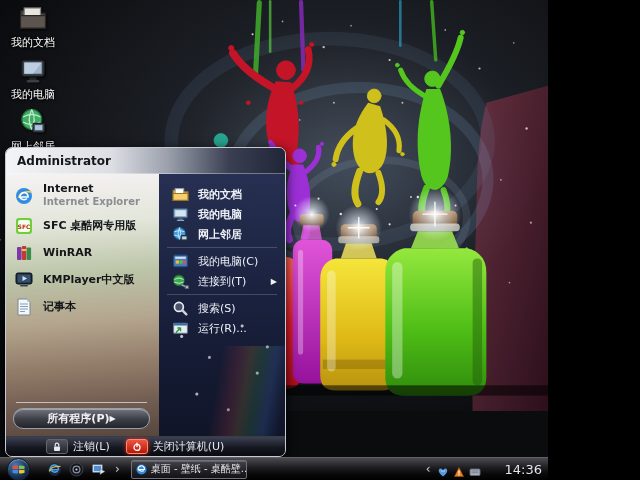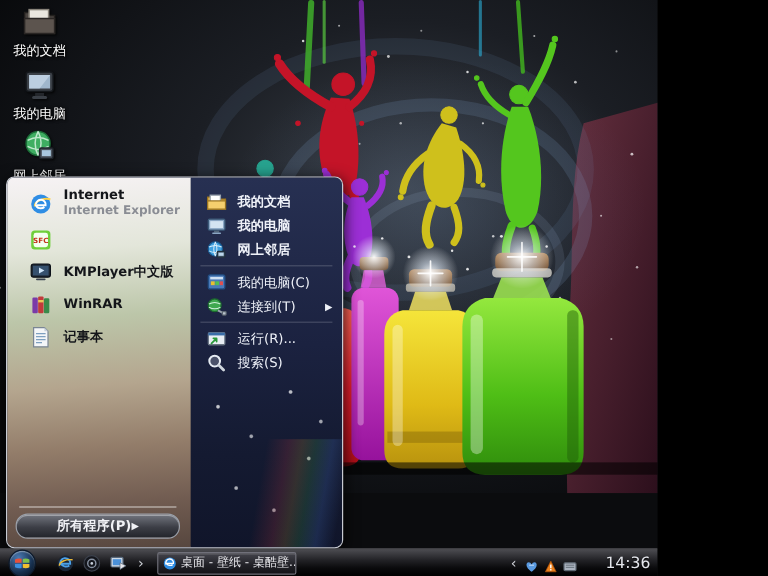--- a/index.html
+++ b/index.html
@@ -31,21 +31,21 @@
        radial-gradient(circle 1.2px at 18% 62%, rgba(255,255,255,.75) 0 1px, transparent 2px),
        radial-gradient(circle 1px  at 40% 70%, rgba(255,255,255,.6) 0 1px, transparent 2px),
        radial-gradient(circle 1.4px at 66% 58%, rgba(255,255,255,.7) 0 1px, transparent 2px),
        radial-gradient(circle 1px  at 78% 76%, rgba(255,255,255,.6) 0 1px, transparent 2px),
        radial-gradient(circle 1.3px at 30% 84%, rgba(255,255,255,.65) 0 1px, transparent 2px),
        radial-gradient(circle 1px  at 55% 90%, rgba(255,255,255,.55) 0 1px, transparent 2px),
        radial-gradient(circle 1.1px at 86% 66%, rgba(255,255,255,.6) 0 1px, transparent 2px);}
   .sm-right::after{content:"";position:absolute;left:0;right:0;bottom:0;height:90px;pointer-events:none;
      background:linear-gradient(100deg, transparent 45%, rgba(255,70,70,.14) 58%, rgba(255,190,50,.14) 66%,
                 rgba(90,220,90,.14) 74%, rgba(90,150,255,.16) 84%, transparent 95%);}
-  .sml{display:flex;align-items:center;gap:8px;height:27px;flex:none;padding-left:17px;
+  .sml{display:flex;align-items:center;gap:8px;height:27px;flex:none;padding-left:7px;
        font-size:11px;font-weight:bold;color:#14161a;cursor:default;}
   .sml.first{height:33px;}
   .sml .t2{display:flex;flex-direction:column;line-height:1.15;}
   .sml .t2 i{font-style:normal;font-weight:bold;font-size:10px;color:#8a8d94;}
   .ic{width:22px;height:22px;flex:none;display:flex;align-items:center;justify-content:center;}
   .ic svg{width:20px;height:20px;}
   .ic.s16 svg{width:17px;height:17px;}
   .sm-spacer{flex:1;}
   .sm-left-div{flex:none;height:1px;margin:0 12px 0 10px;background:rgba(255,255,255,.6);}
   .all-programs{flex:none;height:19px;margin:5px 9px 7px 7px;border-radius:10px;border:1px solid #9aa0aa;
@@ -304,20 +304,23 @@
           <circle cx="11" cy="10" r="8" fill="#3fae62" stroke="#1c6b38"></circle>
           <path d="M4,8 Q11,4 18,8 M4,12 Q11,16 18,12 M11,2 Q7,10 11,18 M11,2 Q15,10 11,18" stroke="#bfe8cd" fill="none" stroke-width="1"></path>
           <rect x="12" y="13" width="9" height="7" rx="1" fill="#4a525c" stroke="#1d2228"></rect>
           <rect x="13.5" y="14.5" width="6" height="4" fill="#a8c6de"></rect>
         </svg>
       <span>网上邻居</span>
     </div>
   </div>
 
   <div class="start-menu">
+    <div class="sm-header">
+      <span>Administrator</span>
+    </div>
     <div class="sm-body">
 
       <div class="sm-left">
         <div class="sml first">
           <span class="ic">
             <svg viewBox="0 0 20 20">
                 <circle cx="10" cy="10" r="8" fill="#2f8de4"></circle>
                 <path d="M5,12 A10,6 0 0 1 18,6" stroke="#ffd24a" stroke-width="1.6" fill="none"></path>
                 <path d="M6,10 a4,4 0 1 1 8,1 l-8,0 a4,3 0 0 0 7,1.5" stroke="#fff" stroke-width="1.6" fill="none"></path>
               </svg>
@@ -328,46 +331,47 @@
           </span>
         </div>
         <div class="sml">
           <span class="ic">
             <svg viewBox="0 0 20 20">
                 <rect x="2" y="2" width="16" height="16" rx="3" fill="#6fcf3a"></rect>
                 <rect x="4" y="4" width="12" height="12" rx="2" fill="#f4fff0"></rect>
                 <text x="10" y="12.5" text-anchor="middle" font-size="6" font-weight="bold" fill="#c33018">SFC</text>
               </svg>
           </span>
+          <b>SFC 桌酷网专用版</b>
+        </div>
+        <div class="sml">
+          <span class="ic">
+            <svg viewBox="0 0 20 20">
+                <rect x="3" y="4" width="4.5" height="13" rx="1" fill="#7a3aa8"></rect>
+                <rect x="7.8" y="3" width="4.5" height="14" rx="1" fill="#c23a3a"></rect>
+                <rect x="12.6" y="4.5" width="4.5" height="12.5" rx="1" fill="#3a8a4a"></rect>
+                <rect x="7.8" y="6" width="4.5" height="2" fill="#e8c85a"></rect>
+              </svg>
+          </span>
+          <b>WinRAR</b>
         </div>
         <div class="sml">
           <span class="ic">
             <svg viewBox="0 0 20 20">
                 <rect x="2" y="3" width="16" height="11" rx="2" fill="#1d2734" stroke="#0c1118"></rect>
                 <rect x="3.5" y="4.5" width="13" height="8" fill="#35506e"></rect>
                 <path d="M8.5,6 L13,8.5 L8.5,11 Z" fill="#cfe4f8"></path>
                 <rect x="6" y="15" width="8" height="1.6" rx="0.8" fill="#3a4350"></rect>
               </svg>
           </span>
           <b>KMPlayer中文版</b>
         </div>
         <div class="sml">
           <span class="ic">
             <svg viewBox="0 0 20 20">
-                <rect x="3" y="4" width="4.5" height="13" rx="1" fill="#7a3aa8"></rect>
-                <rect x="7.8" y="3" width="4.5" height="14" rx="1" fill="#c23a3a"></rect>
-                <rect x="12.6" y="4.5" width="4.5" height="12.5" rx="1" fill="#3a8a4a"></rect>
-                <rect x="7.8" y="6" width="4.5" height="2" fill="#e8c85a"></rect>
-              </svg>
-          </span>
-          <b>WinRAR</b>
-        </div>
-        <div class="sml">
-          <span class="ic">
-            <svg viewBox="0 0 20 20">
                 <path d="M4,2 L13,2 L16,5 L16,18 L4,18 Z" fill="#f4f6f8" stroke="#7a8694"></path>
                 <path d="M13,2 L13,5 L16,5 Z" fill="#c6d0da"></path>
                 <path d="M6,7 L14,7 M6,9.5 L14,9.5 M6,12 L14,12 M6,14.5 L11,14.5" stroke="#7ea0c0" stroke-width="1"></path>
               </svg>
           </span>
           <b>记事本</b>
         </div>
 
         <div class="sm-spacer"></div>
         <div class="sm-left-div"></div>
@@ -432,39 +436,59 @@
                 <rect x="12.5" y="12" width="3" height="2.6" rx=".6" fill="#b8c2cc" stroke="#5c6670"></rect>
               </svg>
           </span>
           <span>连接到(T)</span>
           <span class="ar">▶</span>
         </div>
         <div class="smr-div"></div>
         <div class="smr">
           <span class="ic s16">
             <svg viewBox="0 0 16 16">
+                <circle cx="6.5" cy="6.5" r="4.2" fill="#dfe8f2" fill-opacity=".25" stroke="#e6ecf4" stroke-width="1.6"></circle>
+                <path d="M9.8,9.8 L13.5,13.5" stroke="#cfd6de" stroke-width="2.2" stroke-linecap="round"></path>
+              </svg>
+          </span>
+          <span>搜索(S)</span>
+        </div>
+        <div class="smr">
+          <span class="ic s16">
+            <svg viewBox="0 0 16 16">
                 <rect x="1.5" y="3" width="13" height="9.5" rx="1" fill="#e8eef4" stroke="#6a7684"></rect>
                 <rect x="1.5" y="3" width="13" height="2.2" fill="#3a6ea8"></rect>
                 <path d="M4,11.5 L8,7.5 M8,7.5 L8,10 M8,7.5 L5.5,7.5" stroke="#2a9a3a" stroke-width="1.4" fill="none" stroke-linecap="round"></path>
               </svg>
           </span>
           <span>运行(R)...</span>
         </div>
-        <div class="smr">
-          <span class="ic s16">
-            <svg viewBox="0 0 16 16">
-                <circle cx="6.5" cy="6.5" r="4.2" fill="#dfe8f2" fill-opacity=".25" stroke="#e6ecf4" stroke-width="1.6"></circle>
-                <path d="M9.8,9.8 L13.5,13.5" stroke="#cfd6de" stroke-width="2.2" stroke-linecap="round"></path>
-              </svg>
-          </span>
-          <span>搜索(S)</span>
-        </div>
       </div>
     </div>
 
+    <div class="sm-footer">
+      <div class="fbtn">
+        <span class="chip lock">
+          <svg viewBox="0 0 10 10">
+              <rect x="2" y="4.5" width="6" height="4.5" rx="1" fill="#e8eaf0"></rect>
+              <path d="M3.2,4.5 L3.2,3 a1.8,1.8 0 0 1 3.6,0 L6.8,4.5" stroke="#e8eaf0" fill="none" stroke-width="1.2"></path>
+            </svg>
+        </span>
+        <span>注销(L)</span>
+      </div>
+      <div class="fbtn">
+        <span class="chip power">
+          <svg viewBox="0 0 10 10">
+              <circle cx="5" cy="5.4" r="3" fill="none" stroke="#fff" stroke-width="1.2"></circle>
+              <path d="M5,1.2 L5,4.6" stroke="#fff" stroke-width="1.3" stroke-linecap="round"></path>
+            </svg>
+        </span>
+        <span>关闭计算机(U)</span>
+      </div>
+    </div>
   </div>
 
   <div class="taskbar">
     <div class="orb">
       <svg viewBox="0 0 13 13">
           <path d="M0.5,3.2 Q3,2 6,2.7 L6,6 L0.5,6 Z" fill="#e8503a"></path>
           <path d="M7,2.8 Q10,2 12.5,3.2 L12.5,6 L7,6 Z" fill="#7ec24c"></path>
           <path d="M0.5,7 L6,7 L6,10.3 Q3,11 0.5,9.8 Z" fill="#3b8fe0"></path>
           <path d="M7,7 L12.5,7 L12.5,9.8 Q10,11 7,10.2 Z" fill="#f0c030"></path>
         </svg>

